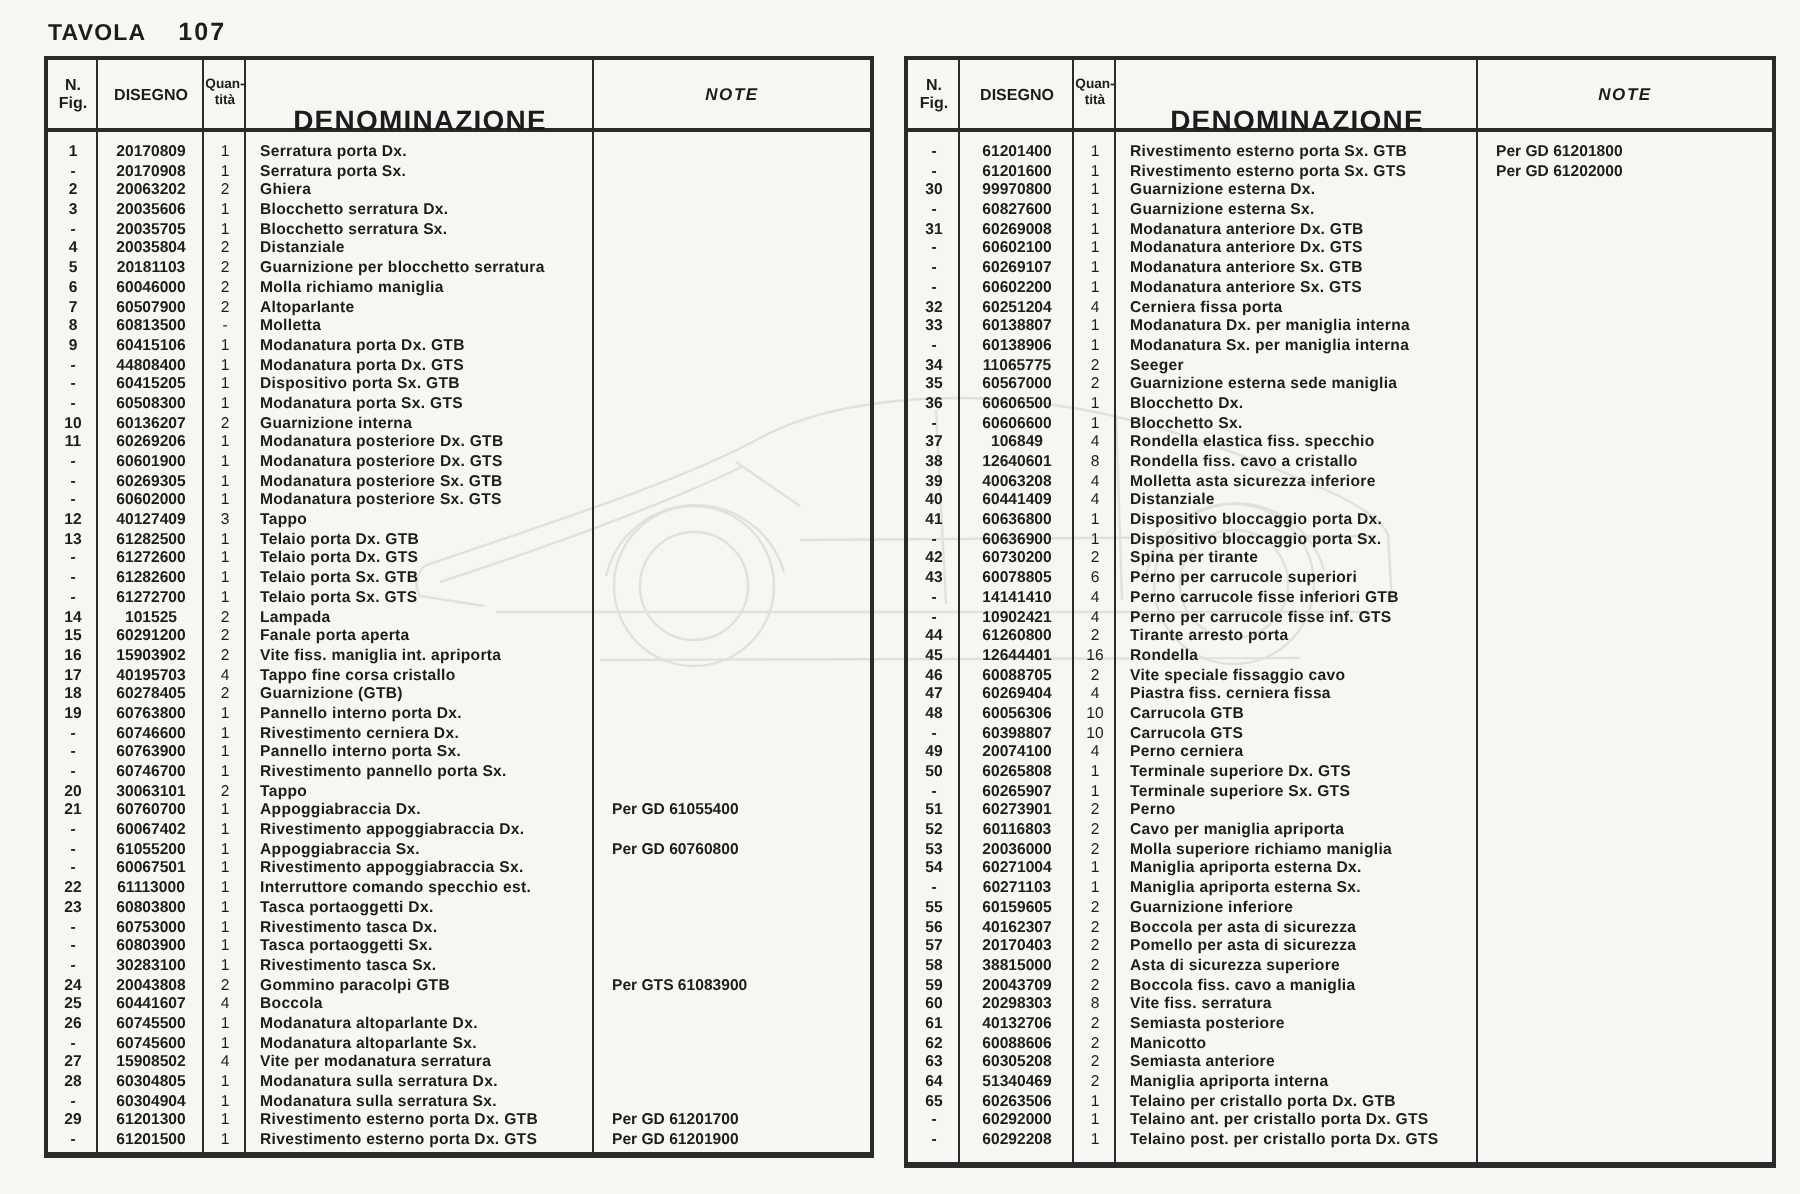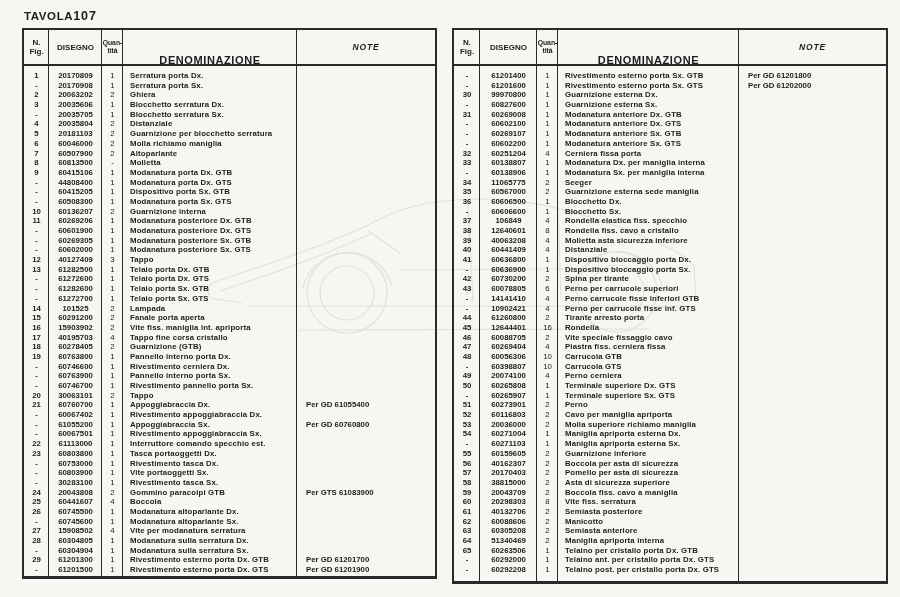--- a/index.html
+++ b/index.html
@@ -12,21 +12,21 @@
     overflow:hidden;
   }
   .page{position:absolute;inset:0;}
 
   
   .title-row{
     position:absolute;left:24px;top:9px;
     font-weight:bold;font-size:11.5px;letter-spacing:.6px;
     white-space:nowrap;
   }
-  .title-row .t-num{font-size:12.5px;letter-spacing:1px;}
+  .title-row .t-num{margin-left:16px;font-size:12.5px;letter-spacing:1px;}
 
   
   .watermark{
     position:absolute;left:0;top:0;width:900px;height:597px;
     pointer-events:none;opacity:.6;
   }
 
   
   .parts-table{
     position:absolute;
@@ -43,21 +43,21 @@
   .right .v1{left:25px}.right .v2{left:82px}.right .v3{left:103px}.right .v4{left:284px}
 
   .thead{
     position:absolute;top:0;left:0;right:0;height:34px;
     border-bottom:2px solid #2a2a2a;
     display:flex;align-items:center;
     font-weight:bold;
   }
   .th{display:flex;flex-direction:column;align-items:center;justify-content:center;
       font-size:8px;line-height:9px;text-align:center;box-sizing:border-box;}
-  .th.denom{font-size:11px;letter-spacing:.6px;margin-top:26px;}
+  .th.denom{font-size:14px;letter-spacing:.6px;margin-top:26px;}
   .th.note{font-size:8.5px;letter-spacing:.8px;font-style:italic;}
   .th.qty{font-size:6.8px;line-height:8px;}
   .left  .th.fig{width:25px}.left  .th.disegno{width:53px}.left  .th.qty{width:21px}
   .left  .th.denom{width:174px}.left  .th.note{flex:1}
   .right .th.fig{width:26px}.right .th.disegno{width:57px}.right .th.qty{width:21px}
   .right .th.denom{width:181px}.right .th.note{flex:1}
 
   .tbody{
     position:absolute;top:36px;bottom:0;left:0;right:0;
     padding-top:5px;overflow:hidden;
@@ -404,21 +404,21 @@
           <div class="cell fig">-</div>
           <div class="cell disegno">60753000</div>
           <div class="cell qty">1</div>
           <div class="cell denom">Rivestimento tasca Dx.</div>
           <div class="cell note"></div>
         </div>
         <div class="row">
           <div class="cell fig">-</div>
           <div class="cell disegno">60803900</div>
           <div class="cell qty">1</div>
-          <div class="cell denom">Vite portaoggetti Sx.</div>
+          <div class="cell denom">Tasca portaoggetti Sx.</div>
           <div class="cell note"></div>
         </div>
         <div class="row">
           <div class="cell fig">-</div>
           <div class="cell disegno">30283100</div>
           <div class="cell qty">1</div>
           <div class="cell denom">Rivestimento tasca Sx.</div>
           <div class="cell note"></div>
         </div>
         <div class="row">

